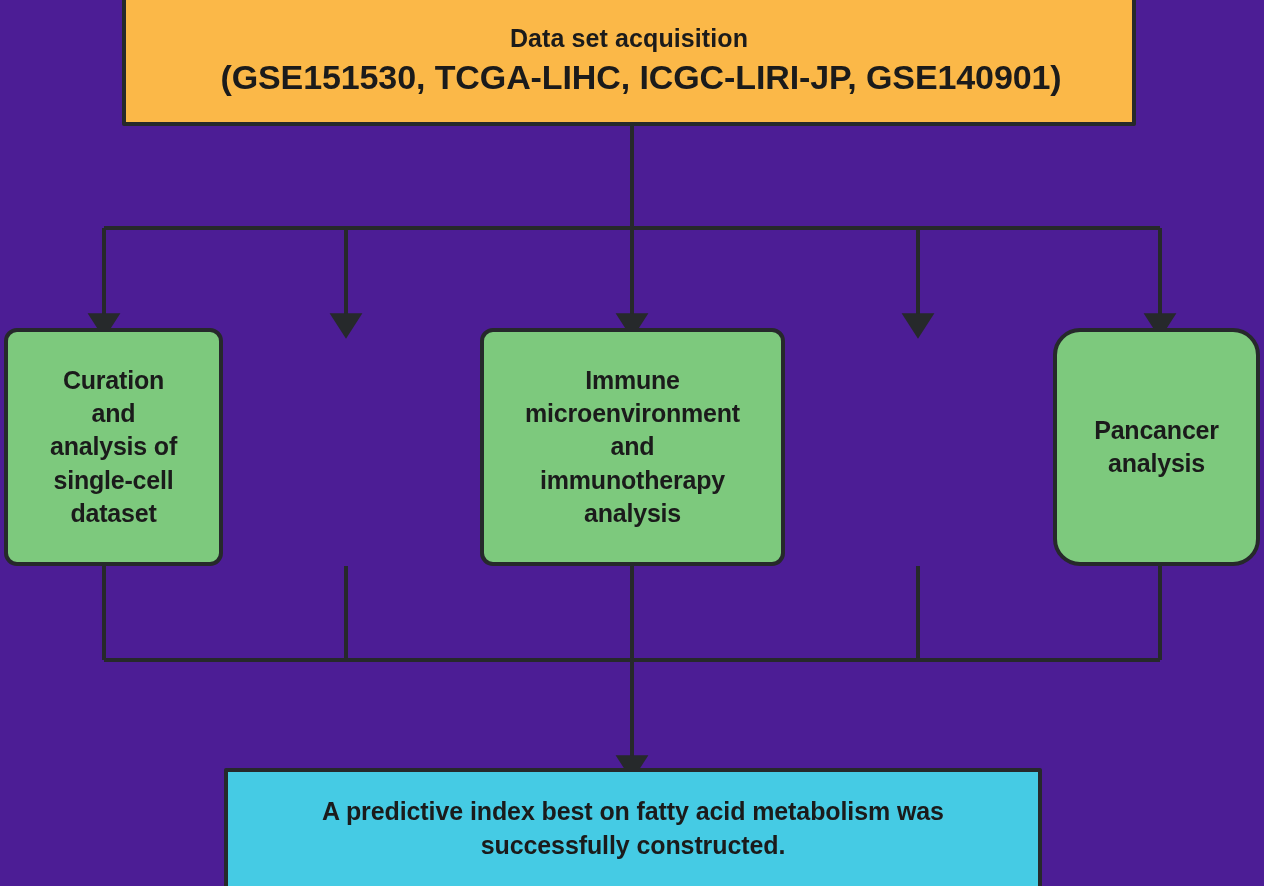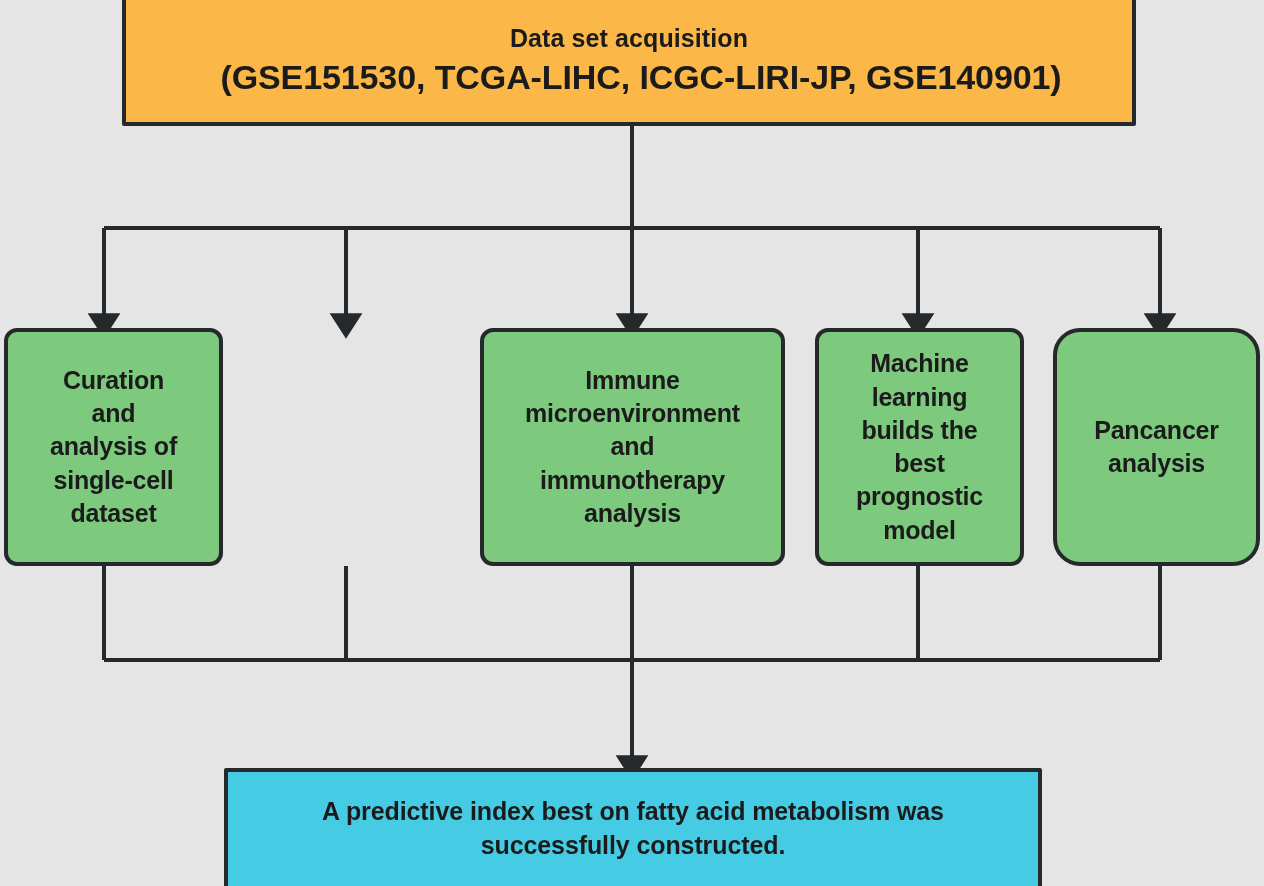--- a/index.html
+++ b/index.html
@@ -7,21 +7,21 @@
     padding: 0;
     background: #ffffff;
   }
   body {
     font-family: "Liberation Sans", sans-serif;
   }
   #canvas {
     position: relative;
     width: 1264px;
     height: 886px;
-    background: #e5e5e5;
+    background: #4c1d95;
     overflow: hidden;
   }
   #edges {
     position: absolute;
     left: 0;
     top: 0;
     width: 1264px;
     height: 886px;
     pointer-events: none;
   }
@@ -146,28 +146,20 @@
 
 
   <div class="node stage" id="stage-2">
     <span class="label">Immune
 microenvironment
 and
 immunotherapy
 analysis</span>
   </div>
 
-  <div class="node stage" id="stage-3">
-    <span class="label">Machine
-learning
-builds the
-best
-prognostic
-model</span>
-  </div>
 
   <div class="node stage" id="stage-4">
     <span class="label">Pancancer
 analysis</span>
   </div>
 
   <div class="node" id="node-conclusion">
     <span class="label">A predictive index best on fatty acid metabolism was
 successfully constructed.</span>
   </div>

